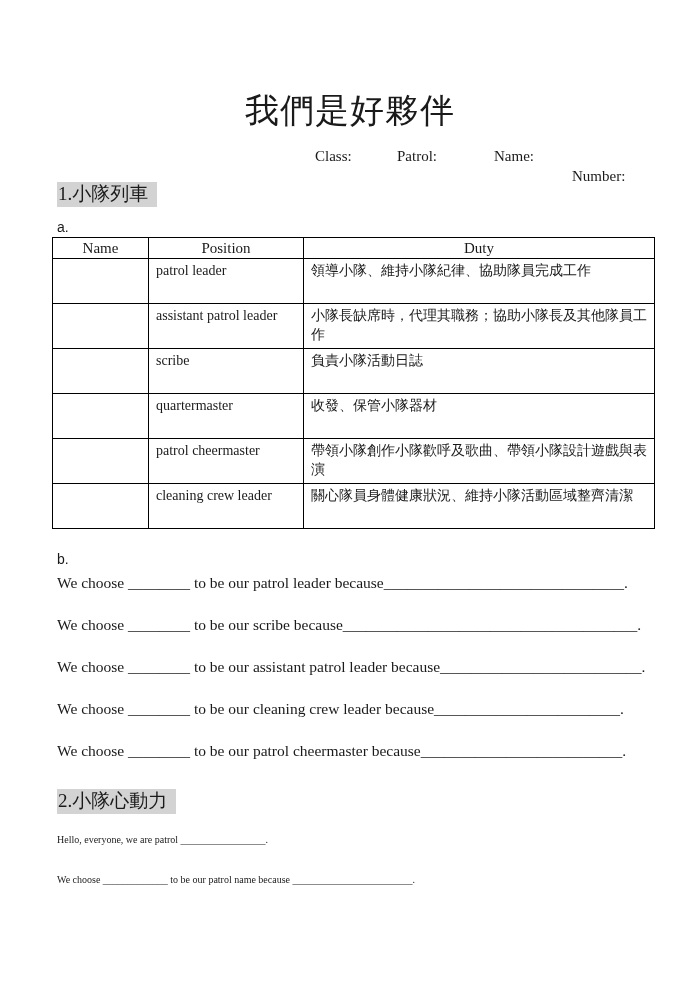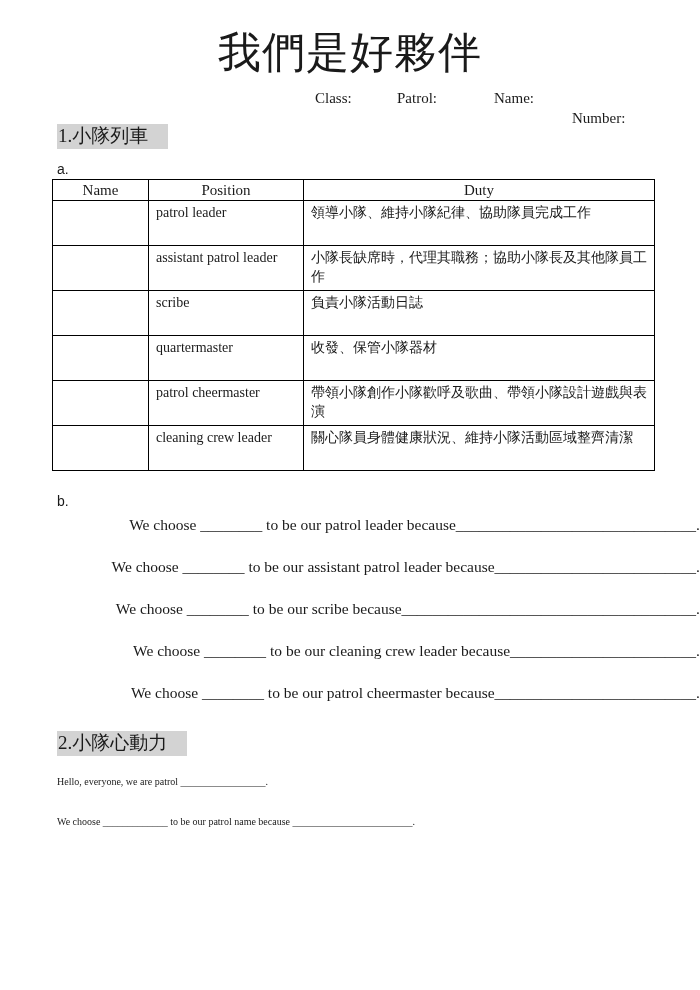--- a/index.html
+++ b/index.html
@@ -7,23 +7,23 @@
     width: 700px;
     height: 990px;
     background: #ffffff;
     color: #1a1a1a;
     font-family: "Liberation Serif", "DejaVu Serif", serif;
     overflow: hidden;
   }
   .doc { position: relative; width: 700px; height: 990px; }
 
   .title {
-    padding-top: 28px;
+    padding-top: 86px;
     text-align: center;
-    font-size: 43px;
+    font-size: 34px;
     line-height: 50px;
     font-weight: normal;
     margin: 0;
     letter-spacing: 1px;
   }
 
   .meta-row {
     position: relative;
     height: 18px;
     margin-top: 12px;
@@ -35,21 +35,21 @@
   .meta-name    { left: 494px; }
   .meta-number  { left: 572px; margin-top: 20px; }
 
   .section-heading-wrap { margin: 16px 0 0 57px; }
   .section-heading-wrap.second { margin-top: 30px; }
   .section-heading {
     display: inline-block;
     background: #d3d3d3;
     font-size: 19px;
     line-height: 24px;
-    padding: 0 20px 1px 1px;
+    padding: 0 9px 1px 1px;
   }
 
   .list-label {
     margin: 12px 0 2px 57px;
     font-family: "Liberation Sans", "DejaVu Sans", sans-serif;
     font-size: 14px;
     line-height: 16px;
   }
   .list-label.b { margin-top: 22px; }
 
@@ -78,21 +78,20 @@
     padding: 2px 7px 0 7px;
     line-height: 19px;
     margin-left: 24px;
   }
 
   .sentence {
     margin: 26px 0 0 57px;
     font-size: 15.5px;
     line-height: 16px;
     white-space: nowrap;
-    text-align: right;
   }
   .sentence.first { margin-top: 8px; }
   .s2-line { margin: 24px 2px 0 57px; font-size: 10px; line-height: 16px; white-space: nowrap; }
   .s2-line.first { margin-top: 18px; }
 </style>
 </head>
 <body>
 
 <div class="doc">
 
@@ -154,22 +153,22 @@
         <td></td>
         <td>cleaning crew leader</td>
         <td>關心隊員身體健康狀況、維持小隊活動區域整齊清潔</td>
       </tr>
     </tbody>
   </table>
 
   <div class="list-label b">b.</div>
 
   <div class="sentence first">We choose ________ to be our patrol leader because_______________________________.</div>
+  <div class="sentence">We choose ________ to be our scribe because______________________________________.</div>
   <div class="sentence">We choose ________ to be our assistant patrol leader because__________________________.</div>
-  <div class="sentence">We choose ________ to be our scribe because______________________________________.</div>
   <div class="sentence">We choose ________ to be our cleaning crew leader because________________________.</div>
   <div class="sentence">We choose ________ to be our patrol cheermaster because__________________________.</div>
 
   <div class="section-heading-wrap second">
     <span class="section-heading">2.小隊心動力</span>
   </div>
 
   <div class="s2-line first">Hello, everyone, we are patrol _________________.</div>
   <div class="s2-line">We choose _____________ to be our patrol name because ________________________.</div>
 

